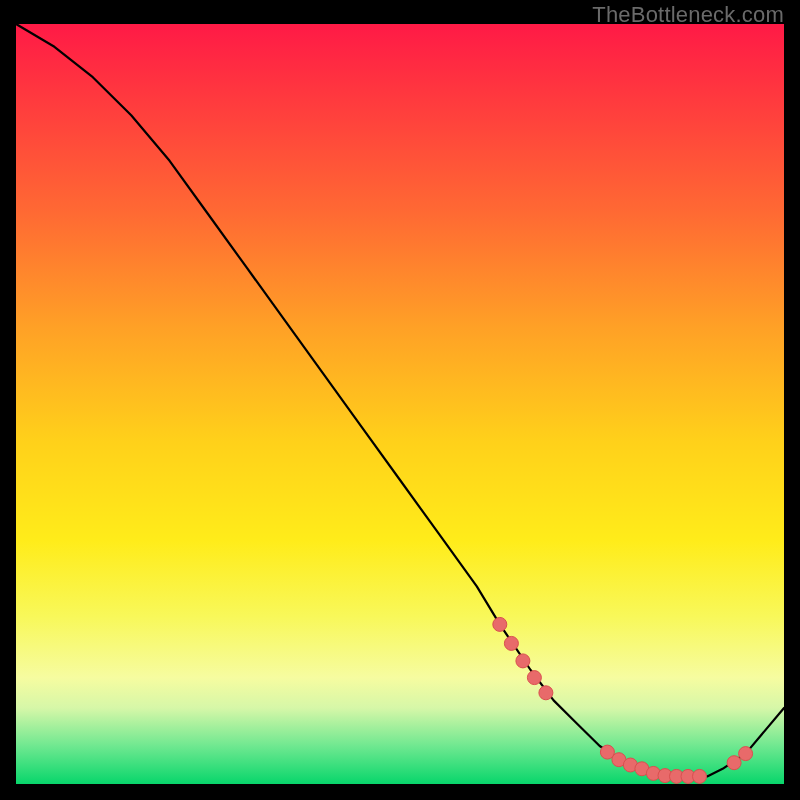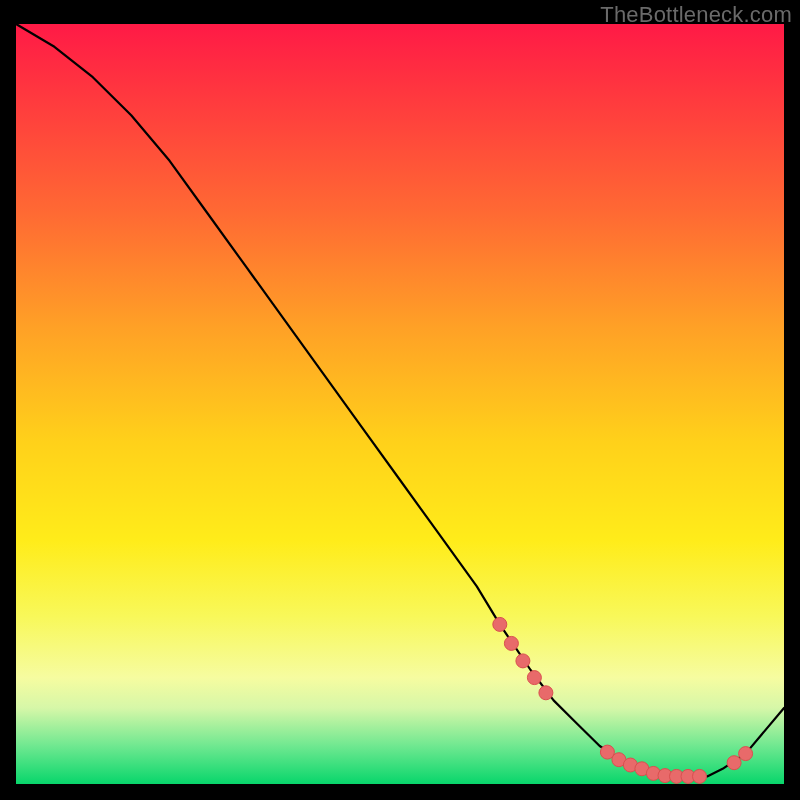--- a/index.html
+++ b/index.html
@@ -36,21 +36,21 @@
       #f8f85a 78%,
       #f6fca0 86%,
       #d6f7a8 90%,
       #6fe890 95%,
       #08d66b 100%
     );
   }
   .watermark {
     position: absolute;
     top: 2px;
-    right: 8px;
+    right: 16px;
     color: #6a6a6a;
     font-size: 22px;
     font-weight: 500;
     letter-spacing: 0.2px;
     user-select: none;
   }
   svg.curve {
     position: absolute;
     left: 0;
     top: 0;

